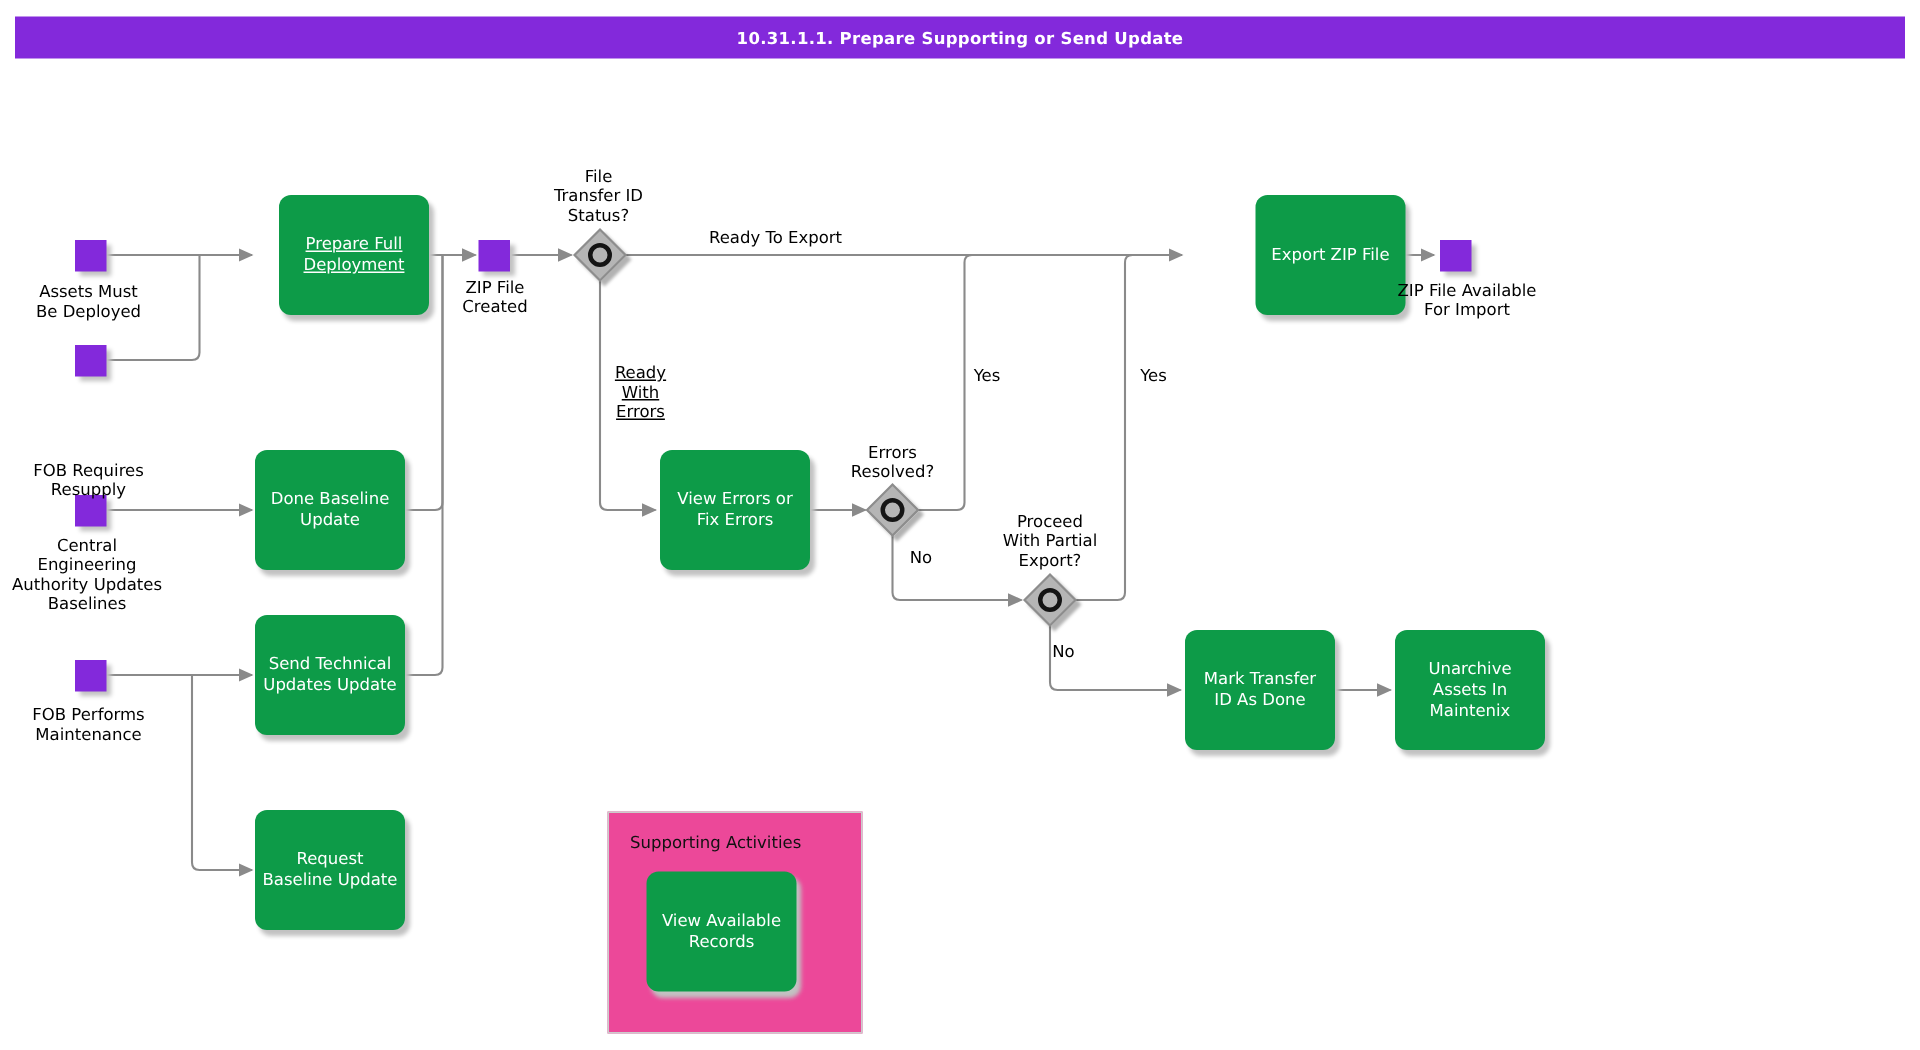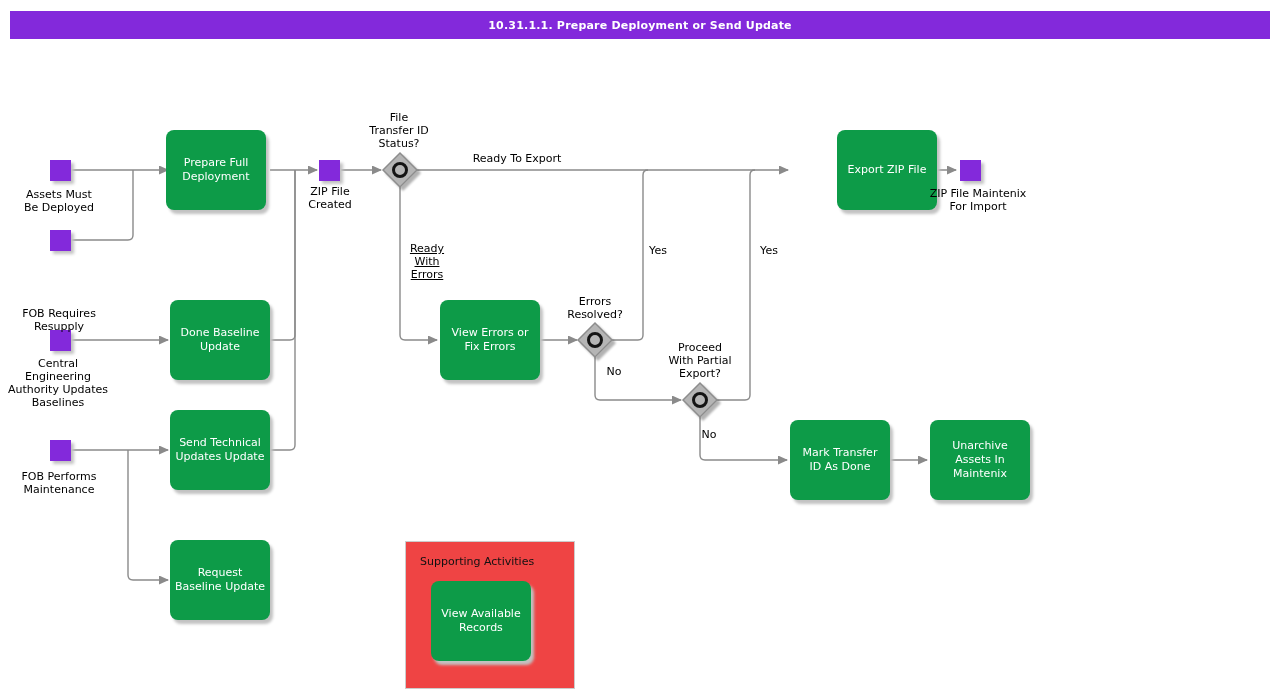--- a/index.html
+++ b/index.html
@@ -33,29 +33,29 @@
   .event{
     position:absolute;width:21px;height:21px;z-index:2;
     background:var(--purple);box-shadow:3px 3px 3px var(--shadow);
   }
   .lbl{
     position:absolute;z-index:3;font-size:11px;line-height:13px;
     text-align:center;white-space:pre-line;transform:translateX(-50%);
   }
   .support-box{
     position:absolute;left:405px;top:541px;width:170px;height:148px;
-    border:1px solid #cccccc;background:#ef4444;z-index:2;
+    border:1px solid #cccccc;background:#ec4899;z-index:2;
   }
   .support-title{position:absolute;left:14px;top:13px;font-size:11px;color:#111;white-space:pre;}
   .support-box .activity{left:25px;top:39px;}
 </style>
 </head>
 <body>
 
-<div class="titlebar">10.31.1.1. Prepare Deployment or Send Update</div>
+<div class="titlebar">10.31.1.1. Prepare Supporting or Send Update</div>
 
 <svg class="wires" width="1280" height="700" viewBox="0 0 1280 700">
   <defs>
     <marker id="arr" markerUnits="userSpaceOnUse" markerWidth="10" markerHeight="9" refX="9" refY="4.5" orient="auto">
       <path class="arrowhead" d="M0,0 L10,4.5 L0,9 Z"></path>
     </marker>
     <filter id="ds" x="-40%" y="-40%" width="200%" height="200%">
       <feDropShadow dx="3" dy="3" stdDeviation="1.2" flood-color="#000000" flood-opacity="0.3"></feDropShadow>
     </filter>
   </defs>
@@ -101,24 +101,24 @@
 <div class="lbl" style="left:59px;top:259px;margin-top:48px;">FOB Requires
 Resupply</div>
 <div class="lbl" style="left:58px;top:357px;">Central
 Engineering
 Authority Updates
 Baselines</div>
 <div class="lbl" style="left:59px;top:470px;">FOB Performs
 Maintenance</div>
 <div class="lbl" style="left:330px;top:185px;">ZIP File
 Created</div>
-<div class="lbl" style="left:978px;top:187px;">ZIP File Maintenix
+<div class="lbl" style="left:978px;top:187px;">ZIP File Available
 For Import</div>
 
-<div class="activity" style="left:166px;top:130px;">Prepare Full
+<div class="activity" style="left:186px;top:130px;text-decoration:underline;">Prepare Full
 Deployment</div>
 <div class="activity" style="left:170px;top:300px;">Done Baseline
 Update</div>
 <div class="activity" style="left:170px;top:410px;">Send Technical
 Updates Update</div>
 <div class="activity" style="left:170px;top:540px;">Request
 Baseline Update</div>
 <div class="activity" style="left:440px;top:300px;">View Errors or
 Fix Errors</div>
 <div class="activity" style="left:790px;top:130px;margin-left:47px;">Export ZIP File</div>

